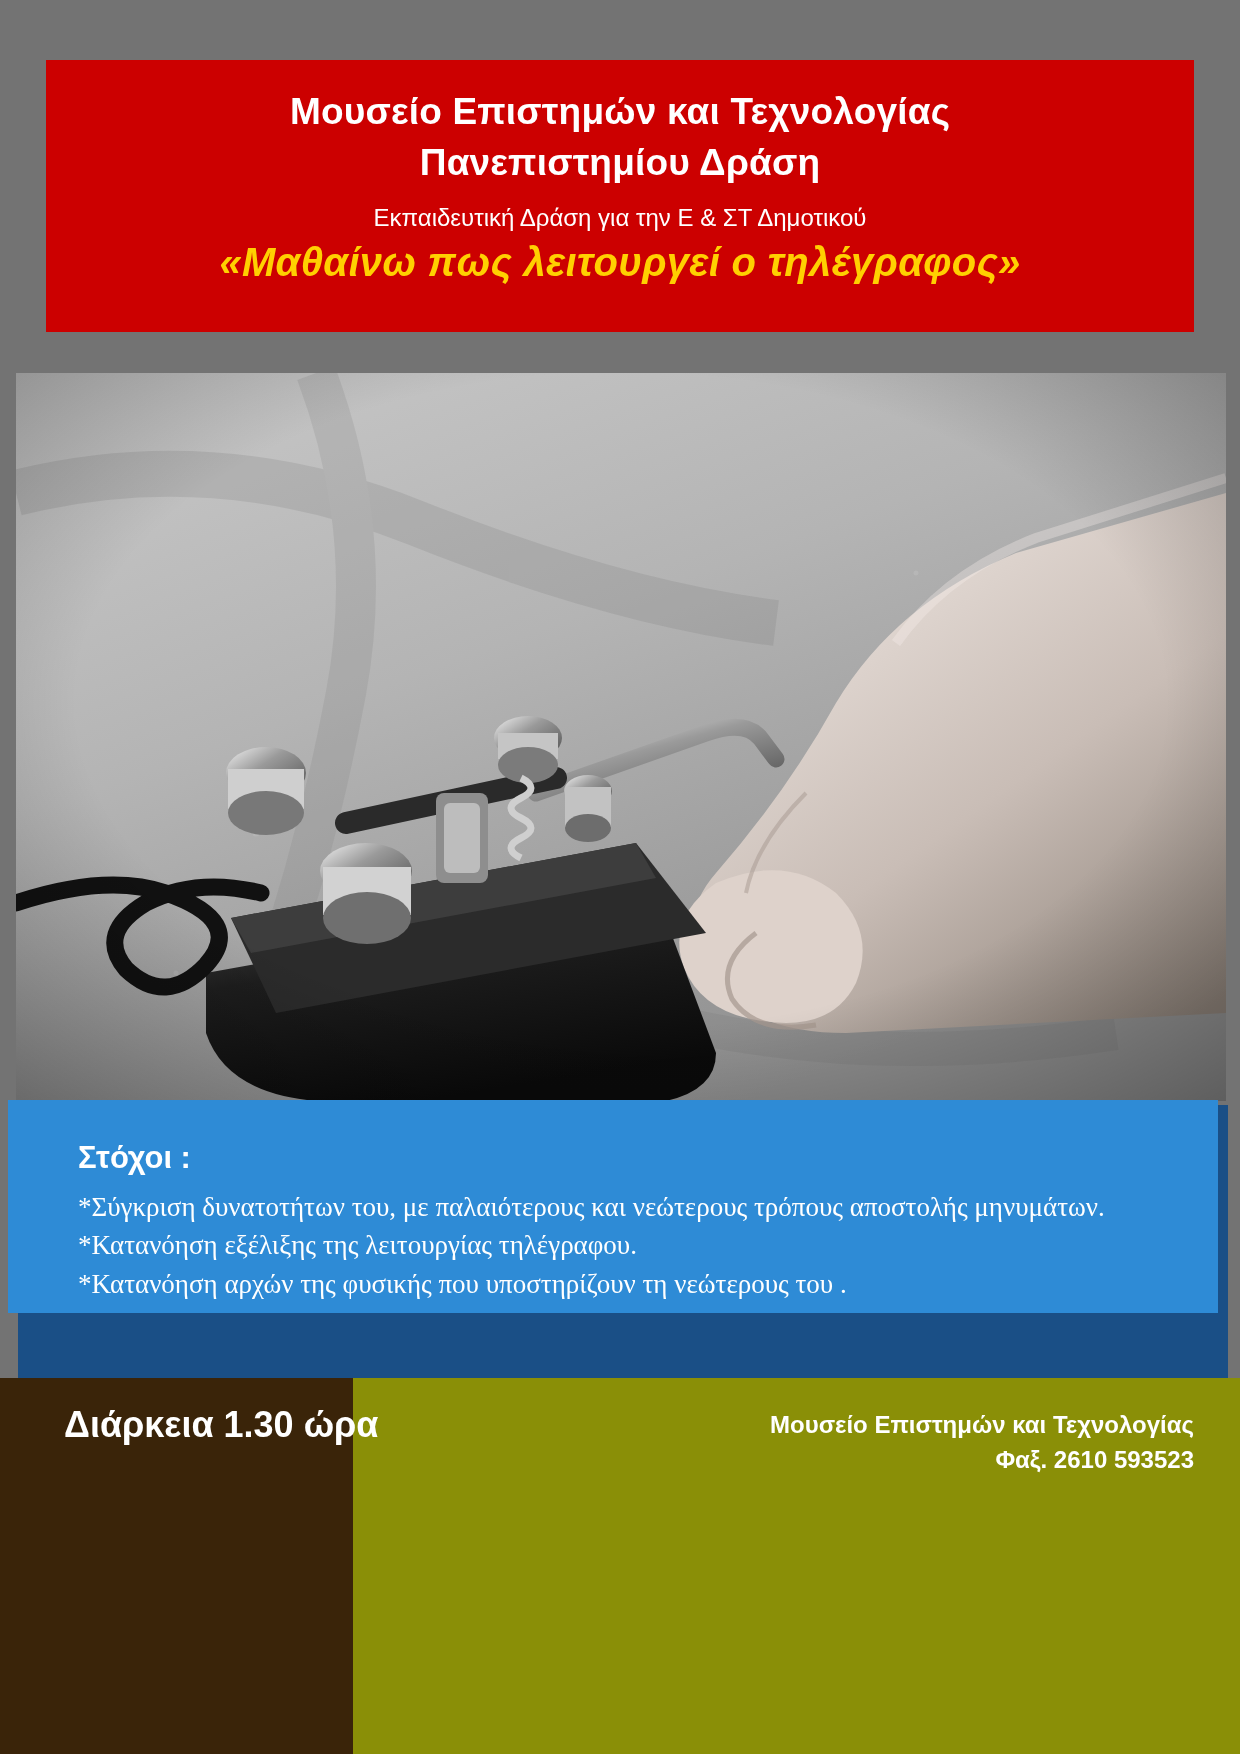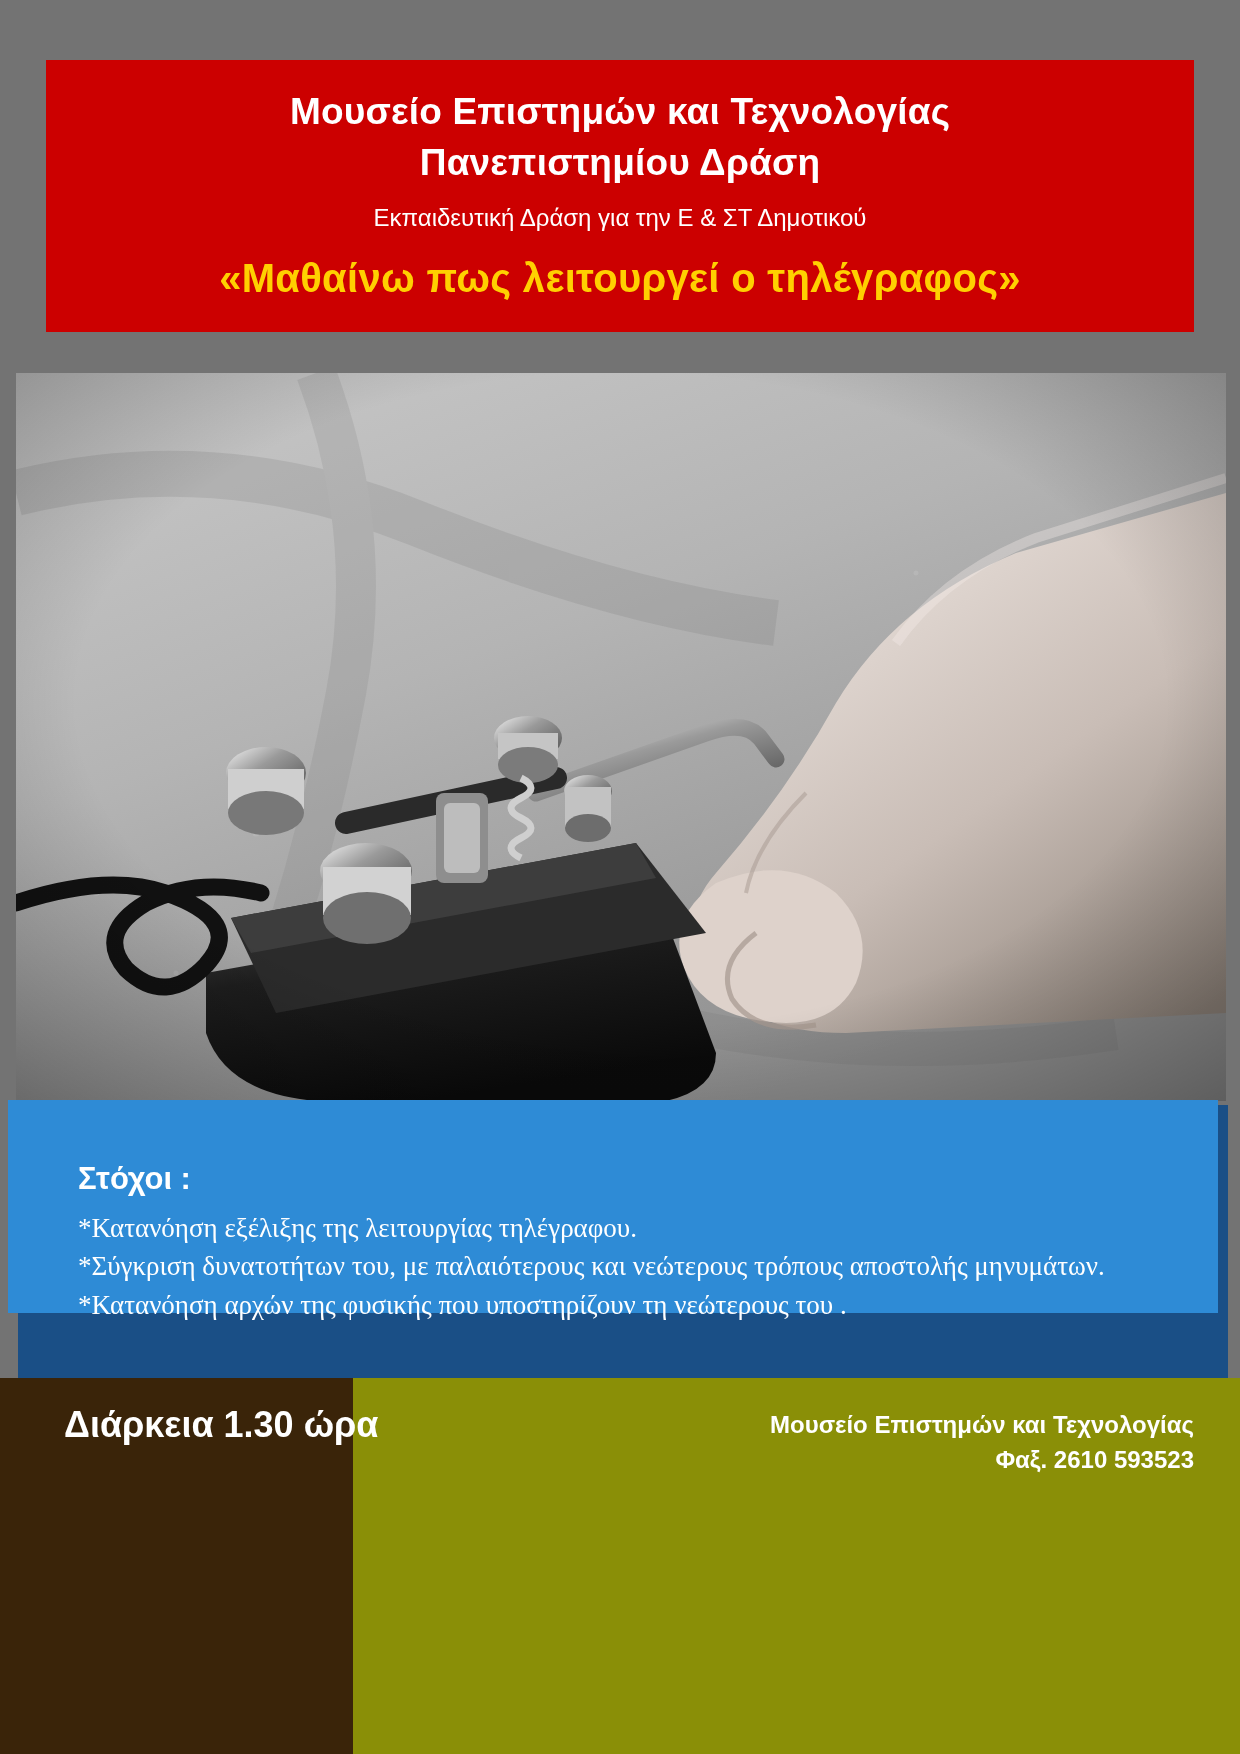--- a/index.html
+++ b/index.html
@@ -52,23 +52,24 @@
     font-size: 24px;
     font-weight: normal;
     margin-top: 14px;
     line-height: 1.3;
     text-align: center;
   }
   .header-title {
     color: #ffd000;
     font-size: 40px;
     font-weight: bold;
-    margin-top: 20px;
+    margin-top: 4px;
     line-height: 1.25;
     letter-spacing: 0.3px;
+    font-style: italic;
   }
 
   
   .photo {
     position: absolute;
     left: 16px;
     top: 373px;
     width: 1210px;
     height: 728px;
     overflow: hidden;
@@ -86,21 +87,21 @@
     background: #1a4f86;
   }
   .blue-block {
     position: absolute;
     left: 8px;
     top: 1100px;
     width: 1210px;
     height: 213px;
     background: #2e8bd6;
     box-sizing: border-box;
-    padding: 61px 60px 0 70px;
+    padding: 40px 60px 0 70px;
   }
   .obj-title {
     color: #ffffff;
     font-size: 31px;
     font-weight: bold;
     margin-bottom: 12px;
   }
   .obj-line {
     color: #ffffff;
     font-family: "Liberation Serif", serif;
@@ -242,22 +243,22 @@
 
       <path d="M0 530 Q 90 500 150 520 Q 230 548 190 592 Q 150 634 110 596 Q 80 560 130 530 Q 180 504 245 520" fill="none" stroke="#111" stroke-width="17" stroke-linecap="round"></path>
 
       <rect width="1210" height="728" fill="url(#vig)"></rect>
     </svg>
   </div>
 
   <div class="blue-shadow"></div>
   <div class="blue-block">
     <div class="obj-title">Στόχοι :</div>
+    <div class="obj-line">*Σύγκριση δυνατοτήτων του, με παλαιότερους και νεώτερους τρόπους αποστολής μηνυμάτων.</div>
     <div class="obj-line">*Κατανόηση εξέλιξης της λειτουργίας τηλέγραφου.</div>
-    <div class="obj-line">*Σύγκριση δυνατοτήτων του, με παλαιότερους και νεώτερους τρόπους αποστολής μηνυμάτων.</div>
     <div class="obj-line">*Κατανόηση  αρχών της φυσικής που υποστηρίζουν τη νεώτερους του .</div>
   </div>
 
   <div class="footer-left"></div>
   <div class="footer-right">
     <div class="footer-line">Μουσείο Επιστημών και Τεχνολογίας</div>
     <div class="footer-line normal">Φαξ. 2610 593523</div>
   </div>
   <div class="footer-duration">Διάρκεια 1.30 ώρα</div>
 

